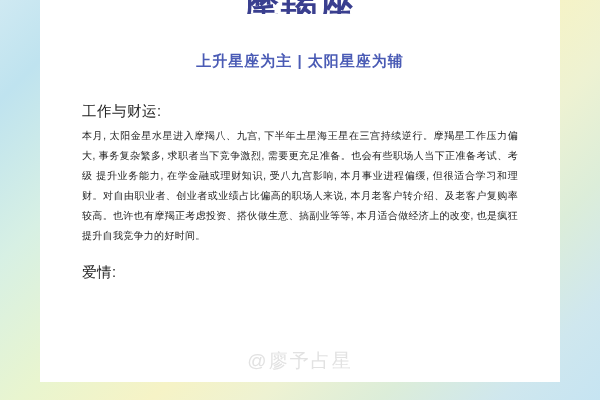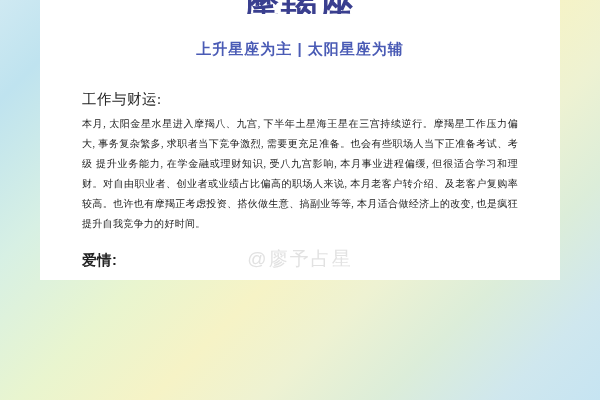--- a/index.html
+++ b/index.html
@@ -26,21 +26,21 @@
         #dcedd9 78%,
         #cfe7ee 90%,
         #c6e4f2 100%);
     overflow: hidden;
   }
   .card {
     position: absolute;
     left: 40px;
     top: 0;
     width: 520px;
-    height: 280px;
+    height: 382px;
     background: #ffffff;
     box-shadow: 0 0 0 0 rgba(0,0,0,0);
     overflow: hidden;
   }
   .card-inner {
     position: relative;
     width: 100%;
     height: 100%;
     padding: 0 42px;
     box-sizing: border-box;
@@ -53,31 +53,30 @@
     color: #3a3f8f;
     text-align: center;
     letter-spacing: 2px;
     line-height: 1.0;
     height: 26px;
     overflow: hidden;
     position: relative;
     top: -12px;
   }
   .subtitle {
-    margin: 0;
+    margin: 12px;
     padding-top: 14px;
     text-align: center;
     font-size: 15px;
     color: #4a5bb5;
     letter-spacing: 1px;
     font-weight: bold;
   }
   .section {
     margin-top: 26px;
-    font-family: Liberation Serif, serif;
   }
   .section-heading {
     font-size: 14.5px;
     color: #222222;
     line-height: 2.0;
     letter-spacing: 0.5px;
   }
   .body-text {
     font-size: 10px;
     color: #222222;
@@ -85,21 +84,20 @@
     letter-spacing: 0.3px;
     text-align: justify;
     text-justify: inter-ideograph;
   }
   .section-heading-2 {
     font-size: 14.5px;
     color: #222222;
     line-height: 2.0;
     letter-spacing: 0.5px;
     margin-top: 12px;
-    font-weight: bold;
   }
   .watermark {
     position: absolute;
     left: 0;
     right: 0;
     bottom: 8px;
     text-align: center;
     font-size: 19px;
     color: #e2e2e2;
     letter-spacing: 2px;

